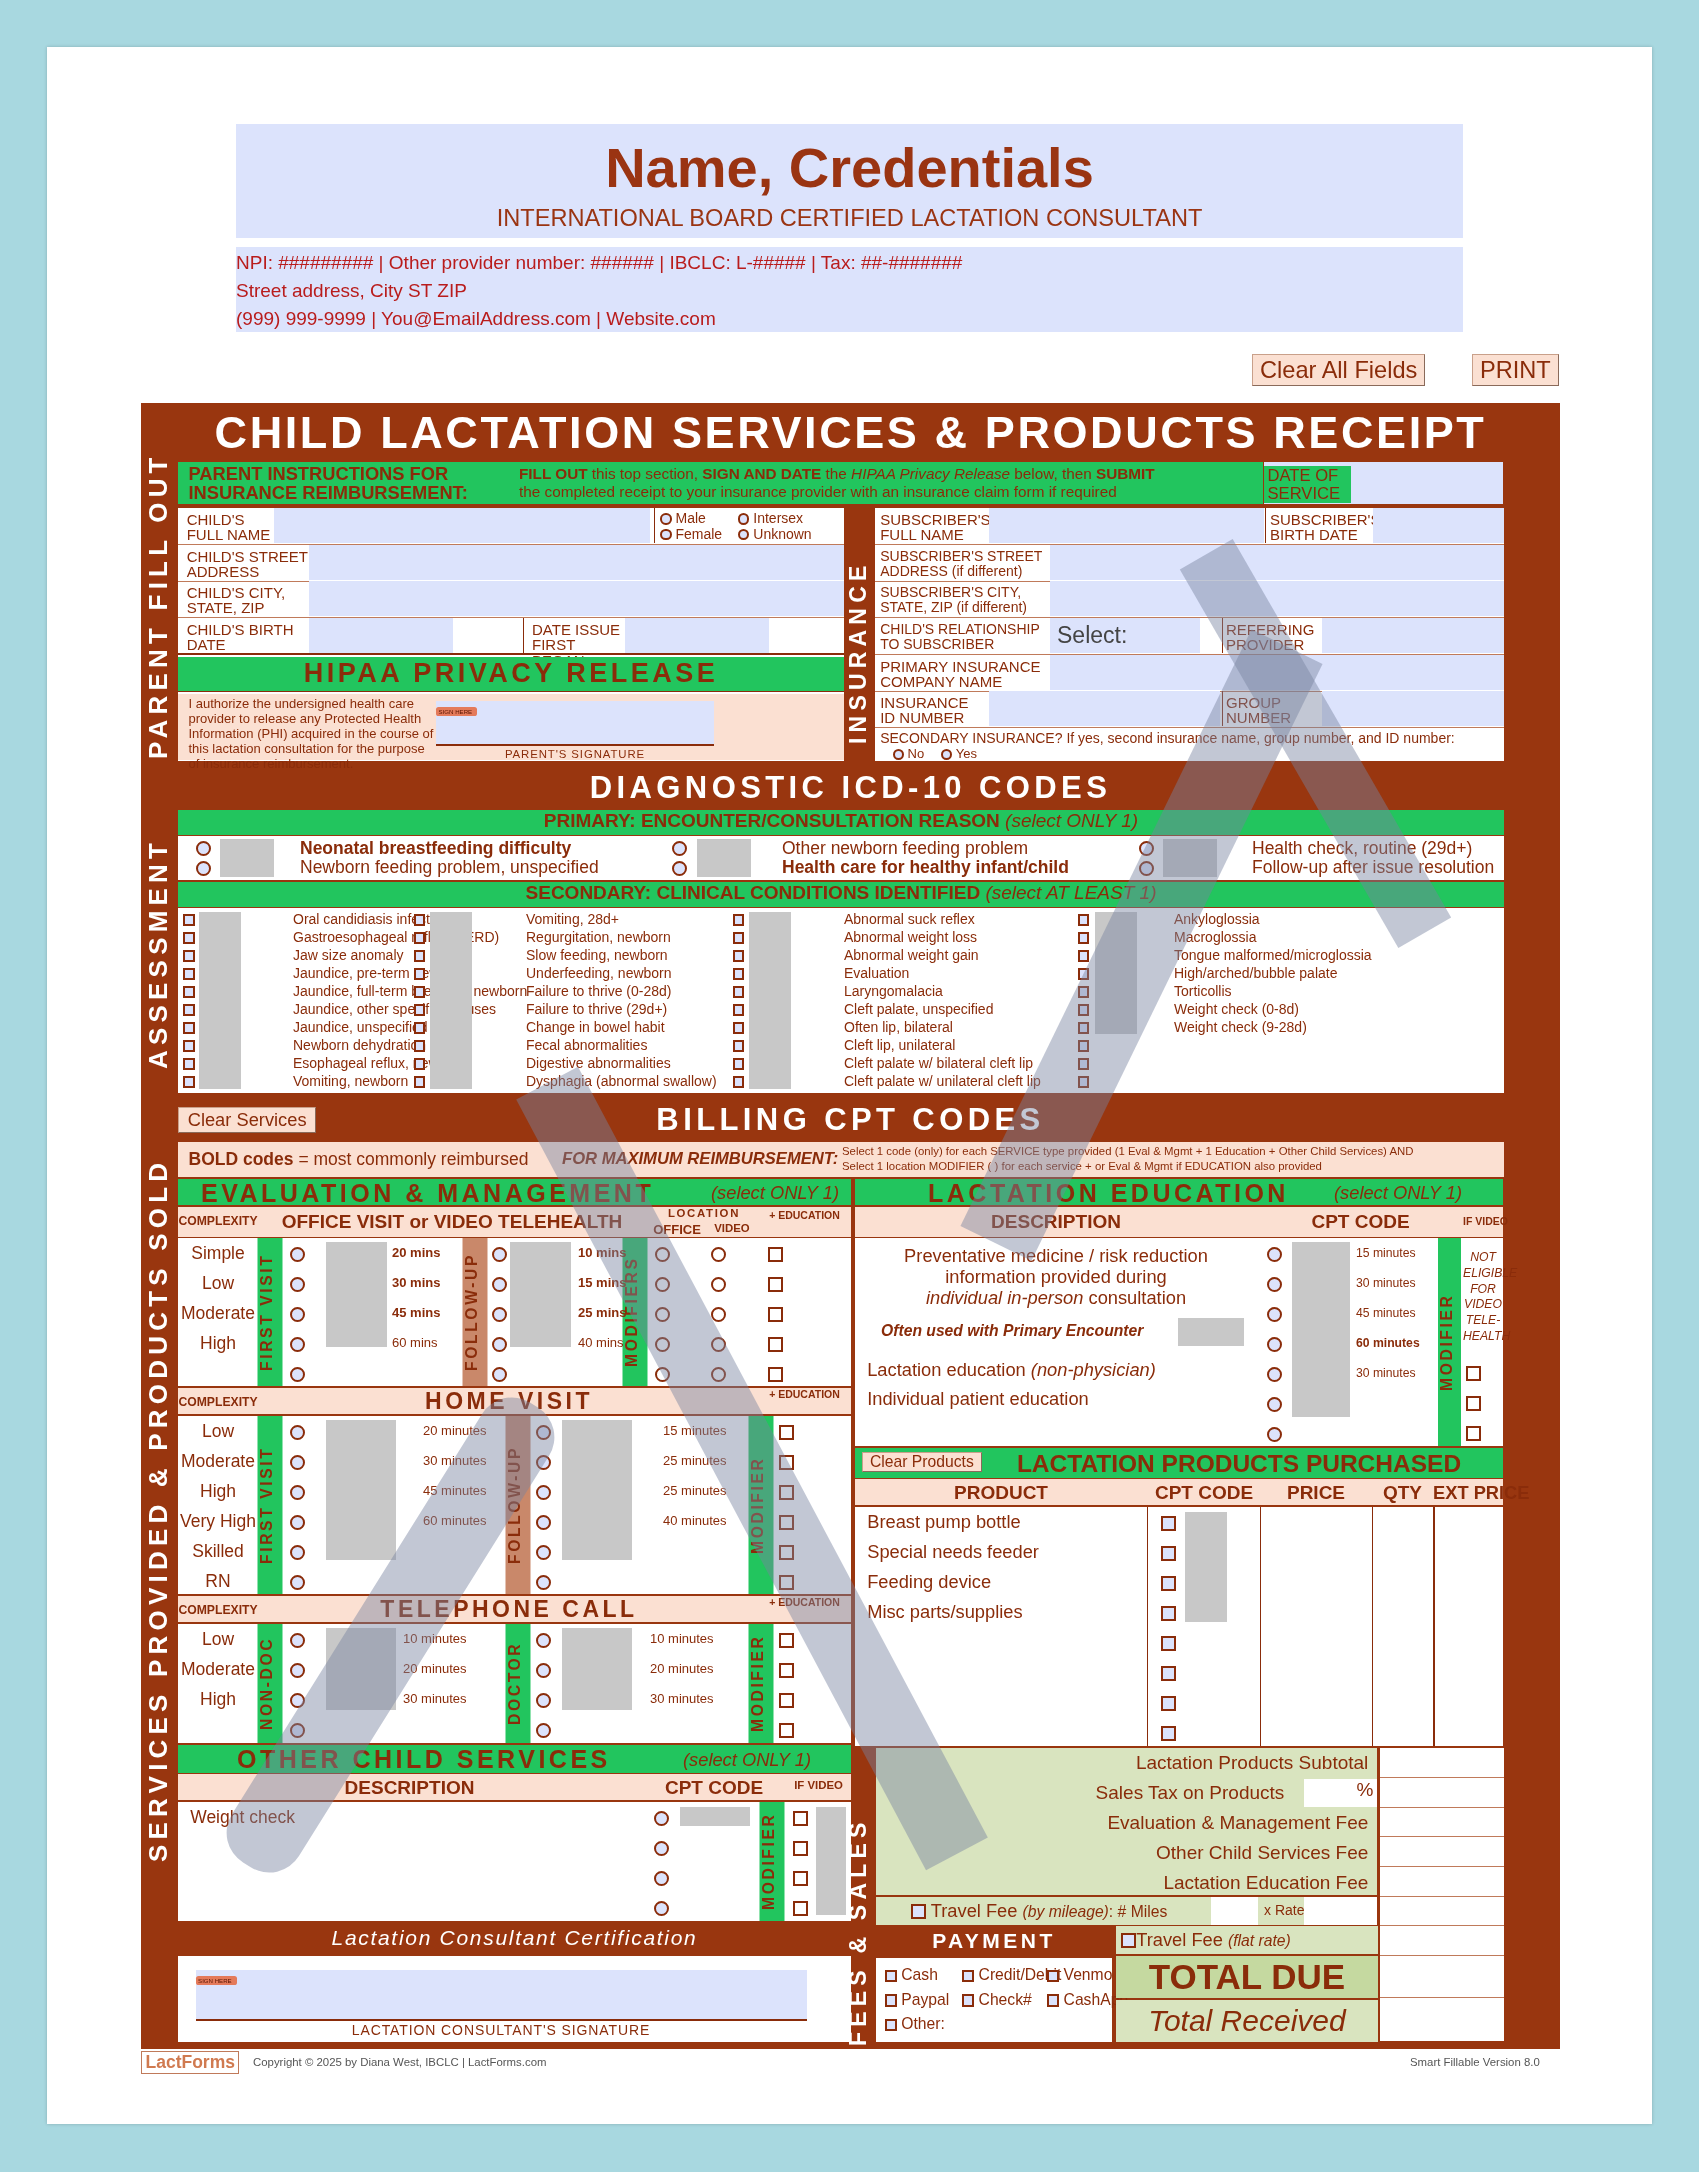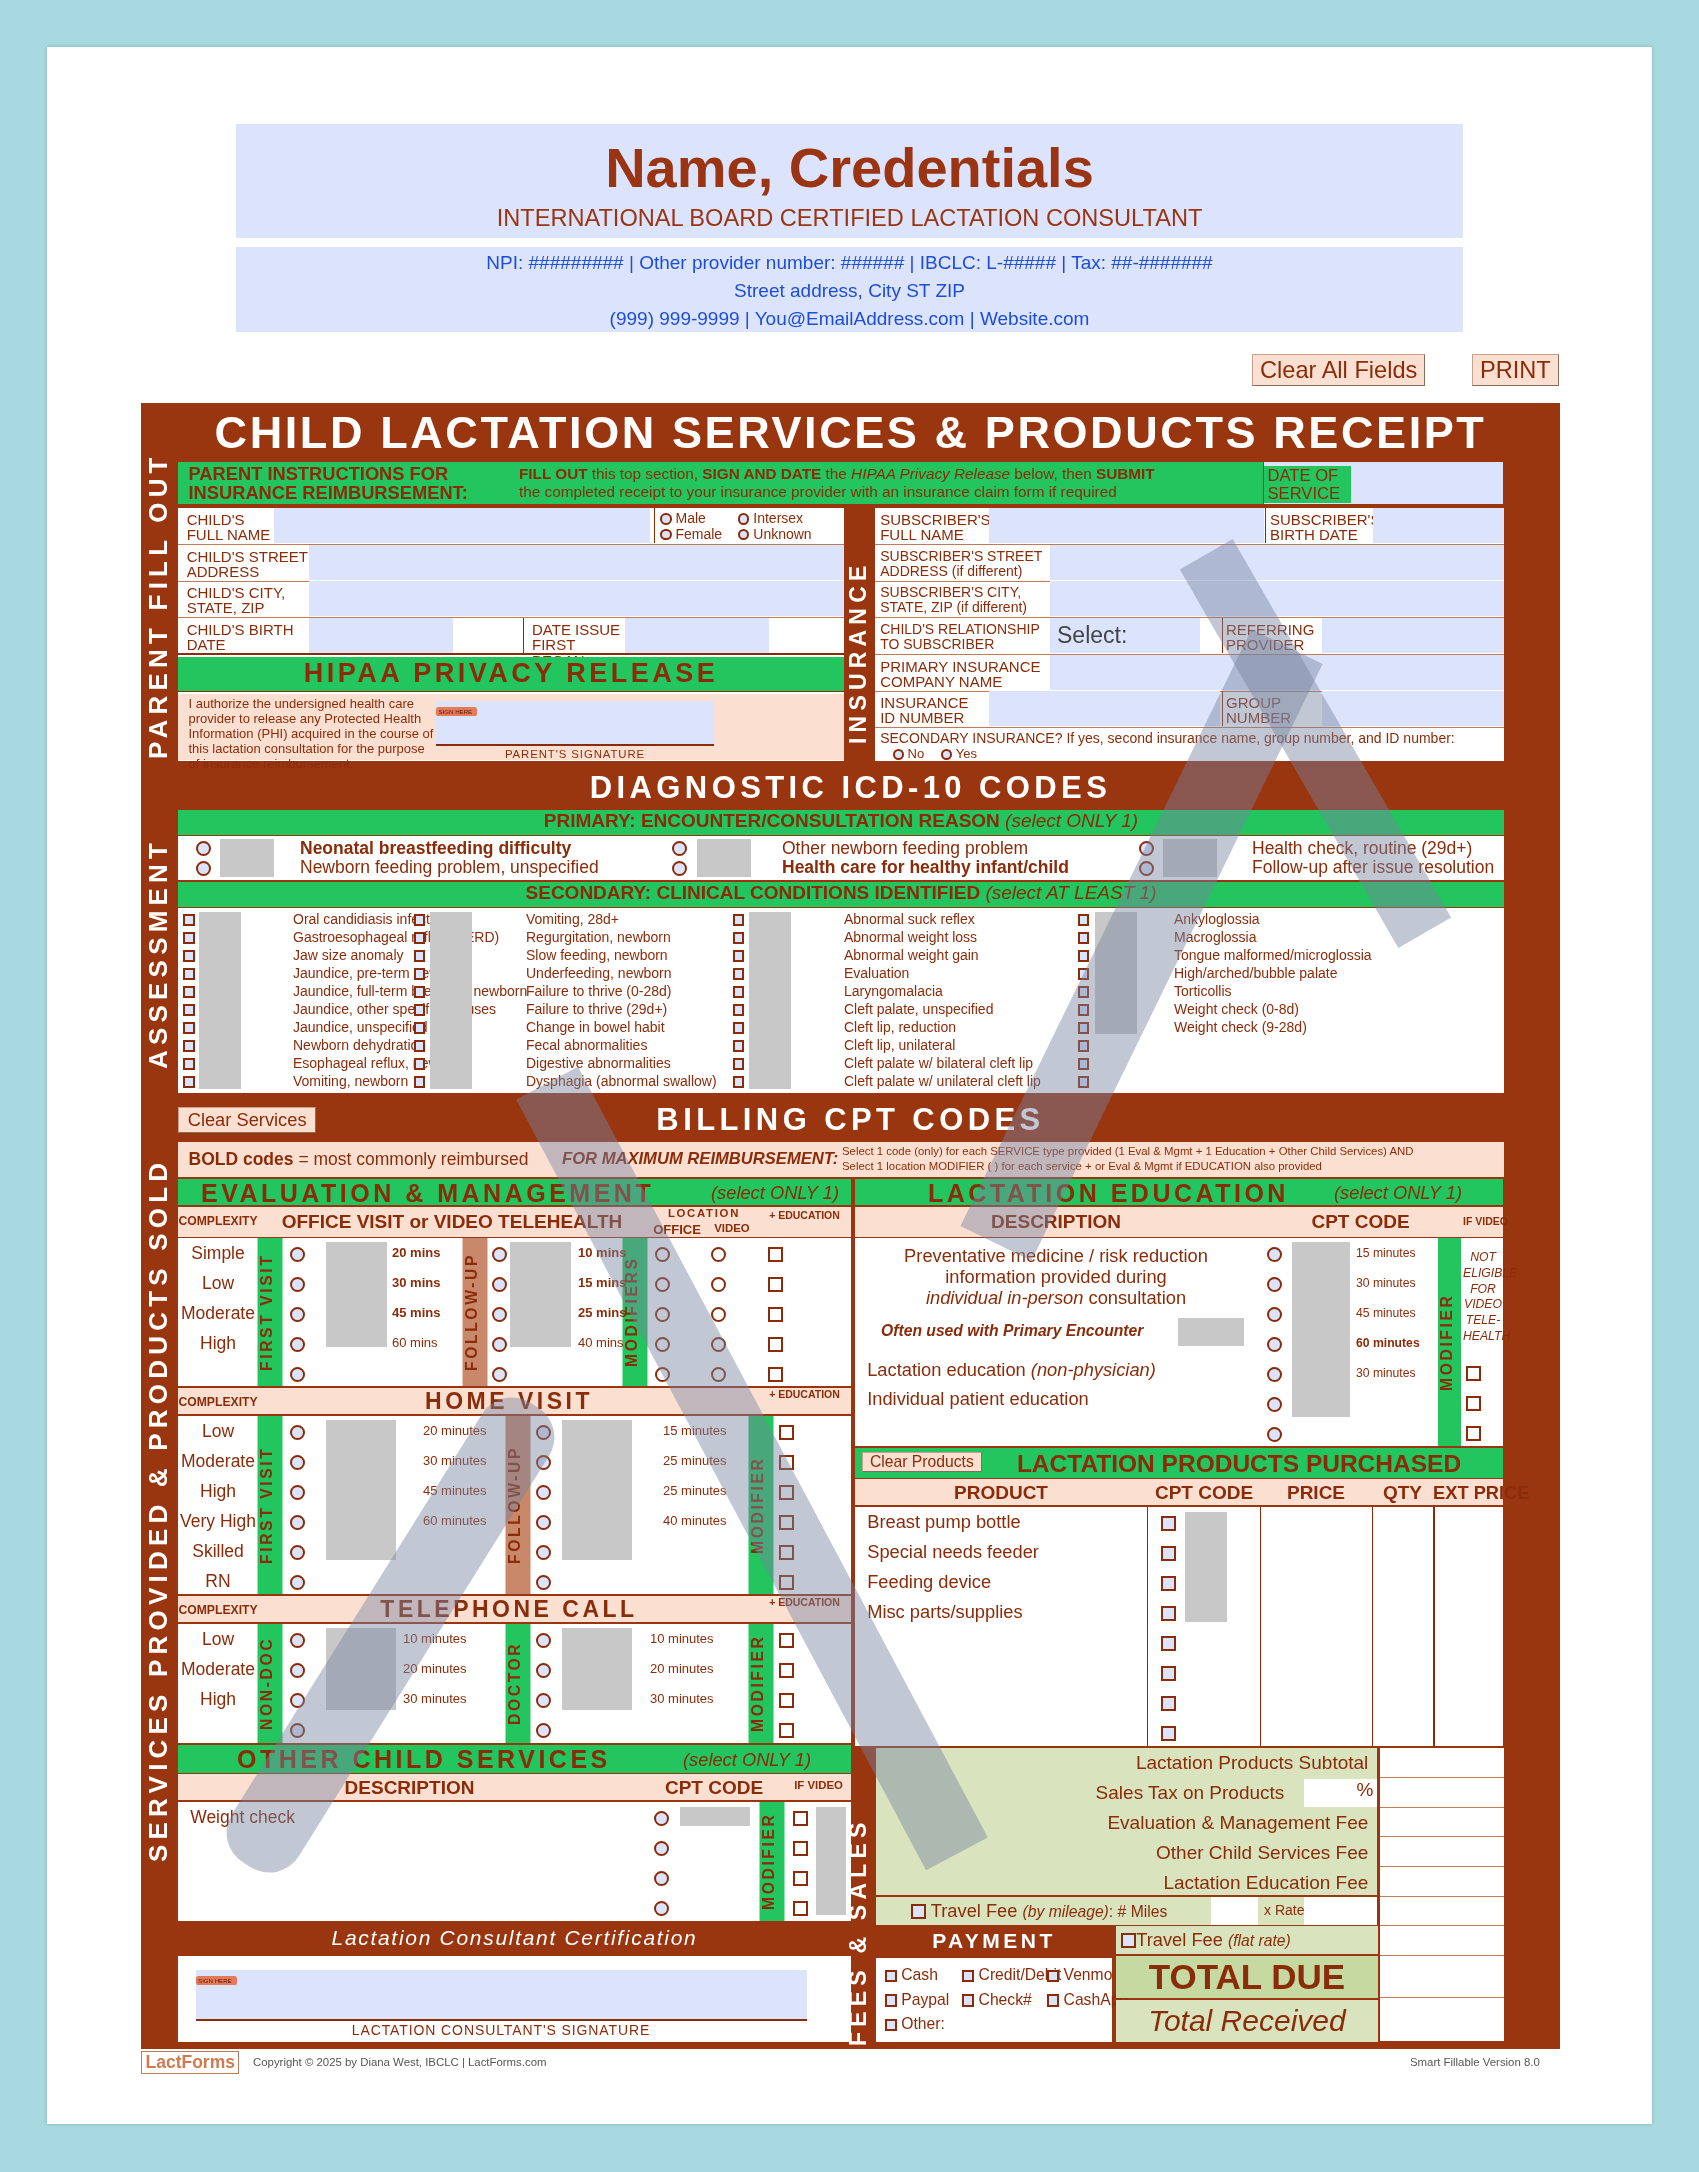--- a/index.html
+++ b/index.html
@@ -4,21 +4,21 @@
 <style>
   *{box-sizing:border-box;margin:0;padding:0}
   body{width:1700px;height:2172px;background:#a8d8e0;font-family:"Liberation Sans",sans-serif;color:#8a2c0a;position:relative;overflow:hidden}
   .page{position:absolute;left:47px;top:47px;width:1605px;height:2077px;background:#fff;box-shadow:0 0 3.5px rgba(0,0,0,.2)}
   .abs{position:absolute}
   .lav{background:#dce3fc}
   .hdr1{left:236px;top:124px;width:1227px;height:114px}
   .hdr2{left:236px;top:247px;width:1227px;height:85px}
   .name{font-size:56px;color:#9a3412;font-weight:bold;text-align:center;padding-top:10.5px}
   .ibclc{font-size:23.6px;color:#9a3412;text-align:center;margin-top:5.2px}
-  .hdrl{font-size:19px;color:#1d4ed8;text-align:center;line-height:28px}
+  .hdrl{font-size:19px;color:#b91c1c;line-height:28px}
   .btn{background:#fbe0d2;border:1.7px solid #c9a08a;border-right-color:#8a6a5a;border-bottom-color:#8a6a5a;color:#8a2c0a;font-size:23.6px;padding:1.7px 7px;cursor:pointer;white-space:nowrap}
   .form{left:141px;top:404px;width:1419px;height:1646px;background:#99360f}
   .title{font-size:45px;font-weight:bold;color:#fff;letter-spacing:2.6px;text-align:center;white-space:nowrap}
   .vtxt{writing-mode:vertical-rl;transform:rotate(180deg);color:#fff;font-weight:bold;letter-spacing:5.2px;text-align:center;white-space:nowrap}
   .salmon{background:#22c55e}
   .pale{background:#fbe0d2}
   .white{background:#fff}
   .green{background:#d9e4bf}
   .lbl{font-size:15px;line-height:15.7px;color:#8a2c0a}
   .t{font-size:16.6px;color:#8a2c0a;white-space:nowrap}
@@ -234,21 +234,21 @@
           <div><span class="cb" style="width:11.4px;height:11.4px"></span></div>
           <div><span class="cb" style="width:11.4px;height:11.4px"></span></div>
       </div>
       <div class="abs list" style="left:666px;top:1.7px">
         <div>Abnormal suck reflex</div>
           <div>Abnormal weight loss</div>
           <div>Abnormal weight gain</div>
           <div>Evaluation</div>
           <div>Laryngomalacia</div>
           <div>Cleft palate, unspecified</div>
-          <div>Cleft lip, reduction</div>
+          <div>Often lip, bilateral</div>
           <div>Cleft lip, unilateral</div>
           <div>Cleft palate w/ bilateral cleft lip</div>
           <div>Cleft palate w/ unilateral cleft lip</div>
       </div>
       <div class="abs gray" style="left:917px;top:3.5px;width:42px;height:122px"></div>
       <div class="abs list" style="left:900px;top:1.7px">
         <div><span class="cb" style="width:11.4px;height:11.4px"></span></div>
           <div><span class="cb" style="width:11.4px;height:11.4px"></span></div>
           <div><span class="cb" style="width:11.4px;height:11.4px"></span></div>
           <div><span class="cb" style="width:11.4px;height:11.4px"></span></div>

